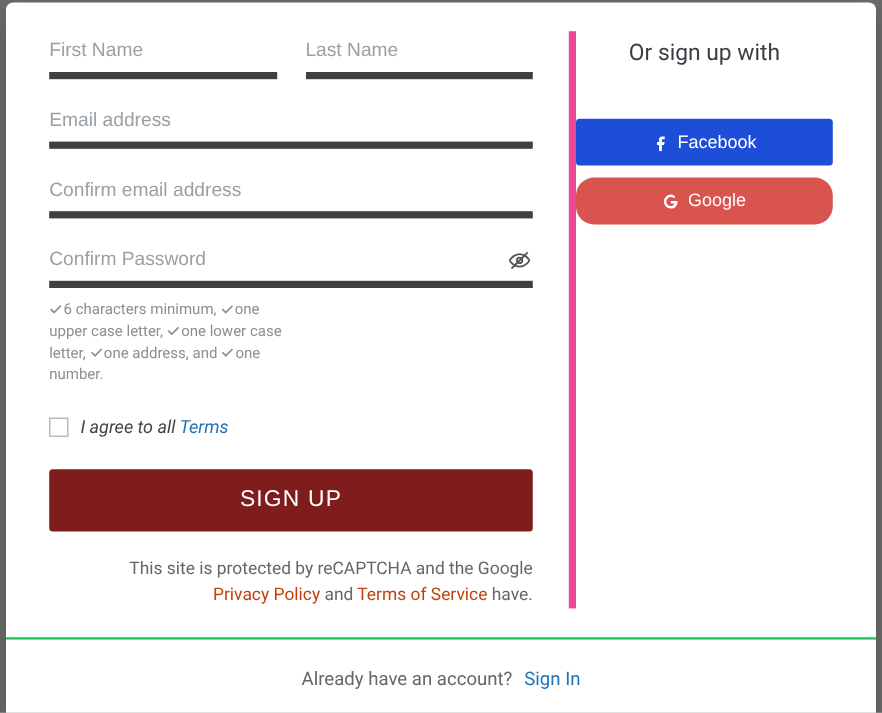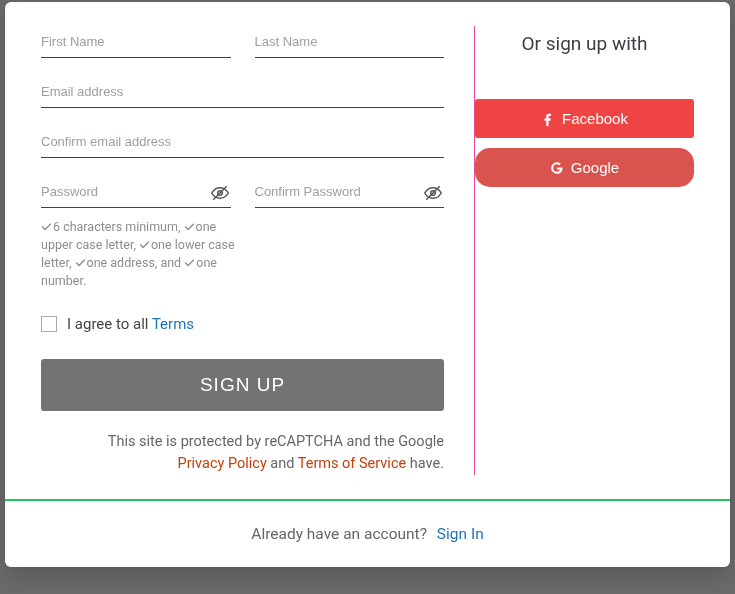--- a/index.html
+++ b/index.html
@@ -23,34 +23,34 @@
   .modal-body {
     display: flex;
     padding: 24px 36px 24px 36px;
   }
   .left-col {
     flex: 1;
     padding-right: 30px;
   }
   .right-col {
     width: 220px;
-    border-left: 1px solid #ec4899;
+    border-left: 6px solid #ec4899;
   }
   .row { display: flex; gap: 24px; }
   .field {
     position: relative;
     flex: 1;
     margin-bottom: 18px;
   }
   .field input {
     width: 100%;
     border: none;
-    border-bottom: 1px solid #404040;
+    border-bottom: 6px solid #404040;
     padding: 8px 0;
-    font-size: 13px;
+    font-size: 16px;
     outline: none;
     color: #333;
     background: transparent;
   }
   .field input::placeholder {
     color: #9aa0a6;
     font-weight: 400;
   }
   .eye-icon {
     position: absolute;
@@ -88,25 +88,26 @@
     height: 16px;
     border: 1px solid #aaa;
     appearance: none;
     -webkit-appearance: none;
     background: #fff;
     cursor: pointer;
   }
   .terms-row label {
     font-size: 15px;
     color: #444;
+    font-style: italic;
   }
   .terms-row a { color: #1f73b7; text-decoration: none; cursor: pointer; }
   .signup-btn {
     width: 100%;
-    background: #737373;
+    background: #7f1d1d;
     color: #fff;
     border: none;
     border-radius: 3px;
     font-size: 19px;
     letter-spacing: 1px;
     padding: 15px 0;
     cursor: pointer;
     margin-bottom: 20px;
     font-weight: 500;
   }
@@ -132,21 +133,21 @@
     gap: 7px;
     color: #fff;
     border: none;
     width: 100%;
     padding: 11px 0;
     font-size: 15px;
     border-radius: 3px;
     cursor: pointer;
     margin-bottom: 10px;
   }
-  .fb-btn { background: #ef4444; margin-top: 44px; }
+  .fb-btn { background: #1d4ed8; margin-top: 44px; }
   .gg-btn { background: #d9534f; border-radius: 15px; }
   .social-btn .sicon { width: 14px; height: 14px; display: inline-block; }
   .modal-footer {
     border-top: 2px solid #22c55e;
     padding: 24px 0;
     text-align: center;
     font-size: 15.5px;
     color: #666;
   }
   .modal-footer a { color: #1f73b7; text-decoration: none; margin-left: 6px; cursor: pointer; }
@@ -170,30 +171,20 @@
 
       <div class="field">
         <input type="text" placeholder="Email address" style="">
       </div>
 
       <div class="field">
         <input type="text" placeholder="Confirm email address" style="">
       </div>
 
       <div class="row">
-        <div class="field">
-          <input type="password" placeholder="Password" style="">
-          <span class="eye-icon">
-            <svg viewBox="0 0 24 24" fill="none" stroke="currentColor" stroke-width="2">
-              <path d="M1 12s4-7 11-7 11 7 11 7-4 7-11 7S1 12 1 12z"></path>
-                <circle cx="12" cy="12" r="3"></circle>
-                <line x1="3" y1="21" x2="21" y2="3"></line>
-            </svg>
-          </span>
-        </div>
         <div class="field">
           <input type="password" placeholder="Confirm Password" style="">
           <span class="eye-icon">
             <svg viewBox="0 0 24 24" fill="none" stroke="currentColor" stroke-width="2">
               <path d="M1 12s4-7 11-7 11 7 11 7-4 7-11 7S1 12 1 12z"></path>
                 <circle cx="12" cy="12" r="3"></circle>
                 <line x1="3" y1="21" x2="21" y2="3"></line>
             </svg>
           </span>
         </div>

